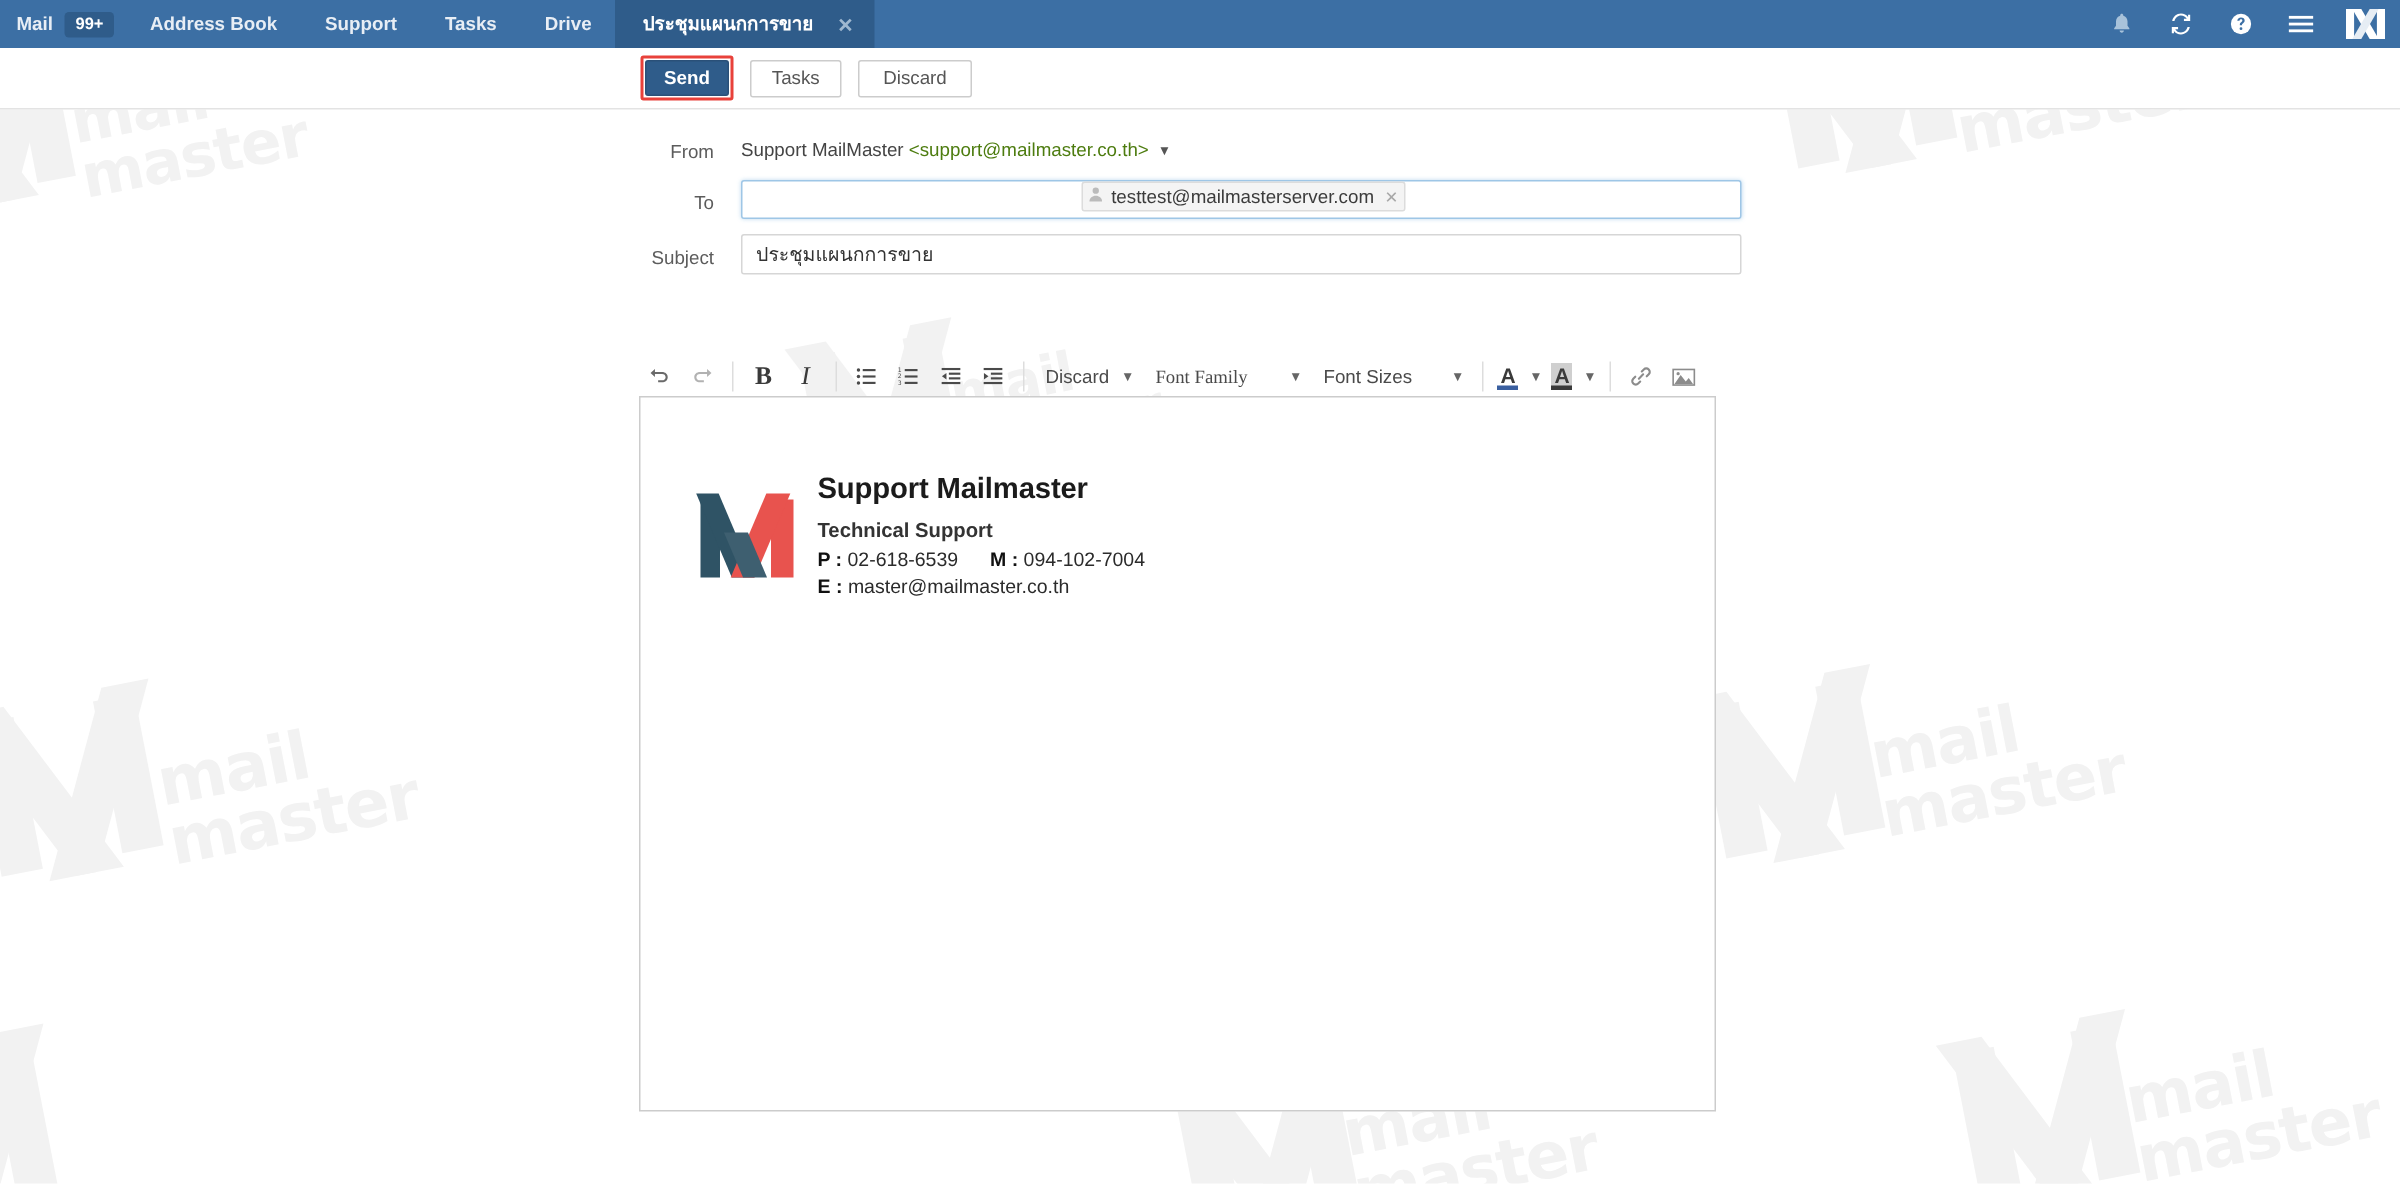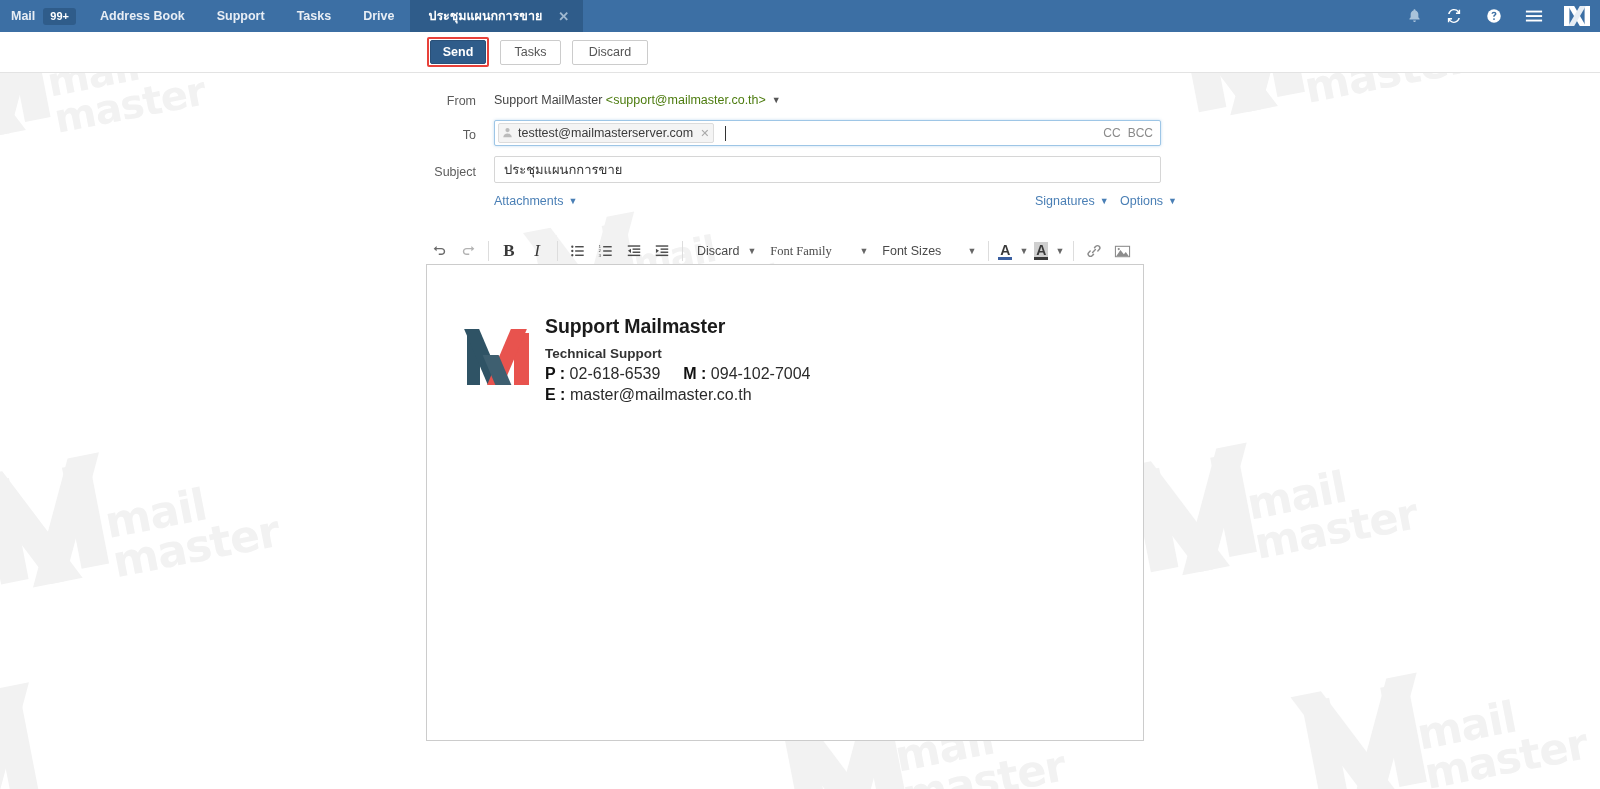--- a/index.html
+++ b/index.html
@@ -213,20 +213,21 @@
     left: 494px; top: 48px;
     width: 667px;
     height: 26px;
     background: #ffffff;
     border: 1px solid #9ec6e6;
     border-radius: 2px;
     box-shadow: 0 0 3px rgba(110,170,220,0.45);
     box-sizing: border-box;
     display: flex;
     align-items: center;
+    flex-direction: column;
   }
   #to-chip {
     display: flex;
     align-items: center;
     margin-left: 3px;
     height: 18px;
     background: #f4f4f4;
     border: 1px solid #dcdcdc;
     border-radius: 2px;
     padding: 0 4px 0 3px;
@@ -442,21 +443,21 @@
   }
   #sig-role {
     font-family: "Liberation Sans", sans-serif;
     font-size: 13.5px;
     font-weight: 700;
     color: #333333;
     margin-bottom: 4px;
   }
   .sig-line {
     font-family: "Liberation Sans", sans-serif;
-    font-size: 16px;
+    font-size: 13px;
     color: #2b2b2b;
     margin-bottom: 3px;
     white-space: nowrap;
   }
   .sig-line b {
     font-weight: 700;
     color: #111111;
   }
   .sig-gap { display: inline-block; width: 14px; }
 </style>
@@ -680,31 +681,20 @@
     <input id="to-input" type="text" placeholder="" style="">
     <span id="to-ccbcc">
       <span>CC</span>
       <span>BCC</span>
     </span>
   </div>
 
   <div class="form-label" id="label-subject">Subject</div>
   <input id="subject-field" type="text" value="ประชุมแผนกการขาย" style="">
 
-  <div id="options-row">
-    <span class="opt-link" id="opt-attachments">
-      <span>Attachments</span><span class="opt-caret">▼</span>
-    </span>
-    <span class="opt-link" id="opt-signatures">
-      <span>Signatures</span><span class="opt-caret">▼</span>
-    </span>
-    <span class="opt-link" id="opt-options">
-      <span>Options</span><span class="opt-caret">▼</span>
-    </span>
-  </div>
 
   <div id="editor-toolbar">
 
     <div class="tb-btn">
       <svg width="16" height="16" viewBox="0 0 18 18" aria-hidden="true">
         <path d="M5.2 5.6h5.3c2.5 0 4.3 1.6 4.3 3.9 0 2.3-1.8 3.9-4.3 3.9H7.6v-1.5h2.9c1.6 0 2.7-.95 2.7-2.4s-1.1-2.4-2.7-2.4H5.2v2.3L1.9 6.35 5.2 3.3z" fill="#6a6a6a"></path>
       </svg>
     </div>
 
     <div class="tb-btn">

